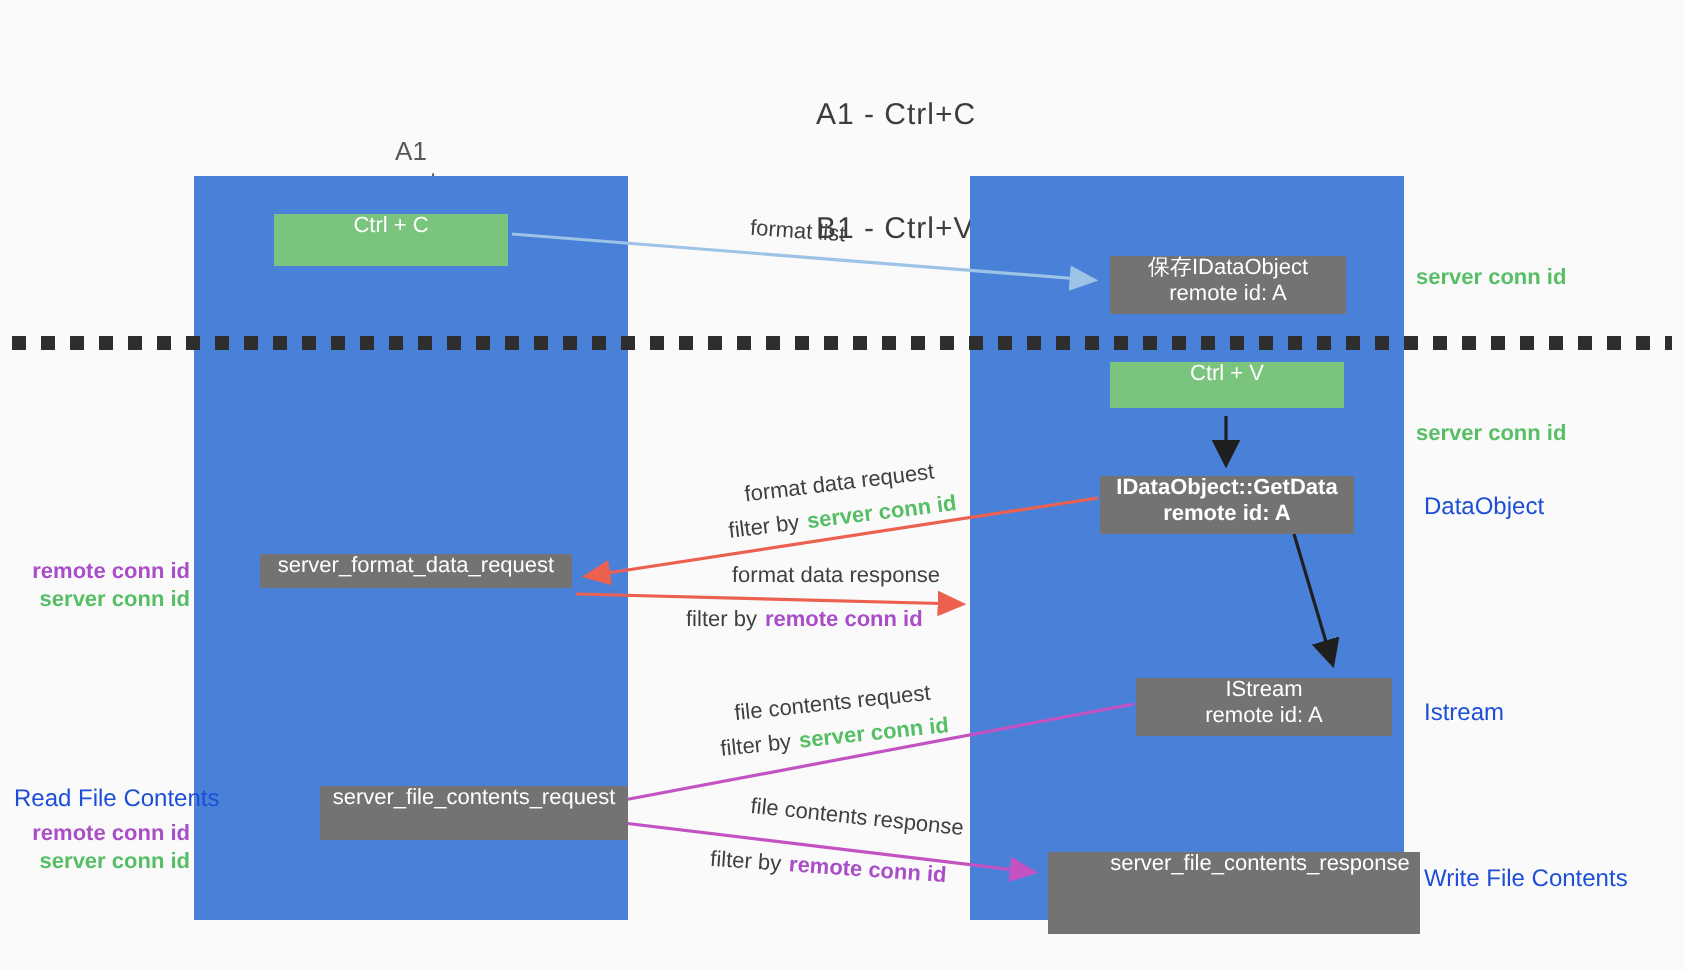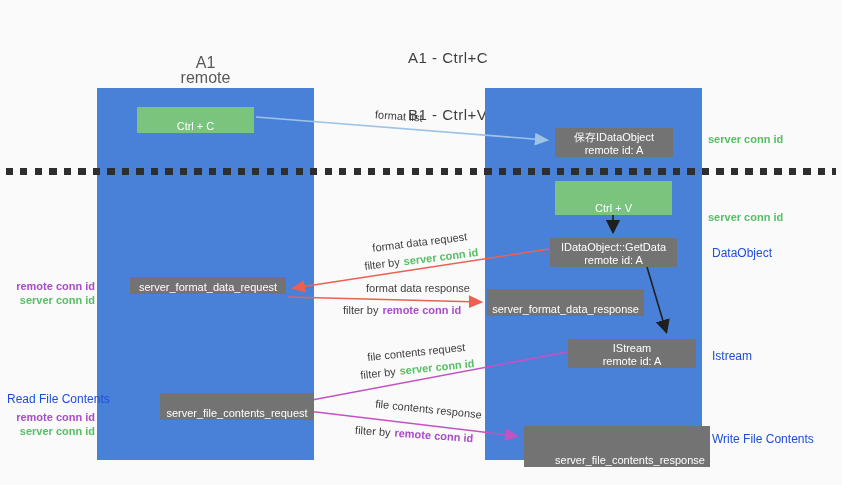--- a/index.html
+++ b/index.html
@@ -9,29 +9,29 @@
   }
   .abs{position:absolute;}
   .title{
     left:368px;top:10px;font-size:15px;color:#3d3d3d;line-height:19px;
     white-space:pre;letter-spacing:0.5px;margin-left:40px;
   }
   .lane{background:#4a81d8;top:88px;height:372px;width:217px;}
   .lane-a{left:97px;}
   .lane-b{left:485px;}
   .lane-header{
-    top:55px;width:217px;text-align:center;font-size:16px;color:#595959;line-height:15px;
+    top:68px;width:217px;text-align:center;font-size:13px;color:#595959;line-height:15px;
   }
   .dotted-divider{
     left:6px;top:168px;width:830px;height:7px;
     background:repeating-linear-gradient(to right,#2e2e2e 0 7px,transparent 7px 14.5px);
   }
   .node{
     color:#fff;font-size:11px;text-align:center;display:flex;
-    flex-direction:column;justify-content:flex-end;line-height:13px;white-space:nowrap;
+    flex-direction:column;justify-content:flex-start;line-height:13px;white-space:nowrap;
   }
   .node-green{background:#7bc47e;}
   .node-orange{background:#737373;}
   .arrow-label{font-size:11px;color:#3f3f3f;white-space:nowrap;transform-origin:center;}
   .annot{font-size:12px;color:#1d4ed8;white-space:nowrap;}
   .conn-label{font-size:11px;font-weight:bold;white-space:nowrap;}
   .txt-green{color:#56be64;font-weight:bold;}
   .txt-purple{color:#a94dc8;font-weight:bold;}
   .pair-right{text-align:right;line-height:14px;}
   .filter-prefix{margin-right:4px;}
@@ -83,41 +83,38 @@
 
   <div class="abs node node-green" style="left:137px;top:107px;width:117px;height:26px;">
     <span>Ctrl + C</span>
   </div>
 
   <div class="abs node node-orange" style="left:555px;top:128px;width:118px;height:29px;">
     <span>保存IDataObject</span>
     <span>remote id: A</span>
   </div>
 
-  <div class="abs node node-green" style="left:555px;top:181px;width:117px;height:34px;">
+  <div class="abs node node-green" style="left:555px;top:181px;width:117px;height:23px;">
     <span>Ctrl + V</span>
   </div>
 
-  <div class="abs node node-orange" style="left:550px;top:238px;width:127px;height:29px;">
+  <div class="abs node node-orange" style="left:550px;top:238px;width:127px;height:29px;font-weight:bold;">
     <span>IDataObject::GetData</span>
     <span>remote id: A</span>
   </div>
 
   <div class="abs node node-orange" style="left:568px;top:339px;width:128px;height:29px;">
     <span>IStream</span>
     <span>remote id: A</span>
   </div>
 
   <div class="abs node node-orange" style="left:130px;top:277px;width:156px;height:17px;">
     <span>server_format_data_request</span>
   </div>
 
-  <div class="abs node node-orange" style="left:487px;top:289px;width:157px;height:27px;">
-    <span>server_format_data_response</span>
-  </div>
 
   <div class="abs node node-orange" style="left:128px;top:393px;width:154px;height:27px;margin-left:32px;">
     <span>server_file_contents_request</span>
   </div>
 
   <div class="abs node node-orange" style="left:524px;top:426px;width:160px;height:41px;padding-left:26px;">
     <span>server_file_contents_response</span>
   </div>
 
   <div class="abs arrow-label" style="left:375px;top:110px;transform:rotate(4deg);">format list</div>

